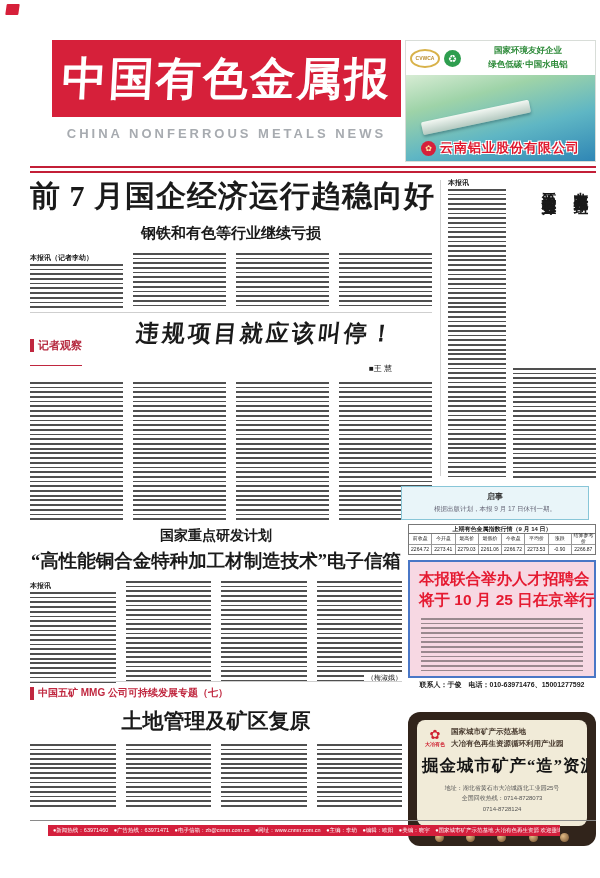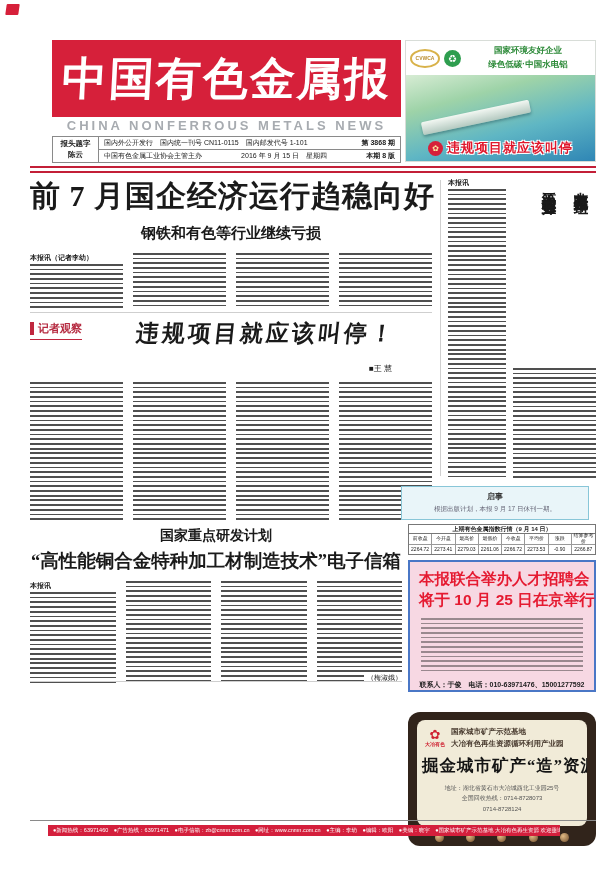--- a/index.html
+++ b/index.html
@@ -22,21 +22,21 @@
   .col .sim { flex:1; }
   .lead { font-size:7px; font-weight:bold; line-height:1.4; margin-bottom:1px; }
 
   
   .corner-stamp { position:absolute; left:6px; top:4px; width:13px; height:11px;
     background:#d6203a; transform:skewX(-8deg); border-radius:1px; }
   .mast-red { position:absolute; left:52px; top:40px; width:349px; height:77px;
     background:#d6203a; display:flex; align-items:center; justify-content:center; }
   .mast-title { color:#fff; font-size:45px; font-weight:900; letter-spacing:2px;
     transform:skewX(-3deg); white-space:nowrap; }
-  .mast-en { position:absolute; left:52px; top:118px; width:349px; height:16px;
+  .mast-en { position:absolute; left:52px; top:126px; width:349px; height:16px;
     color:#a7abb0; font-weight:bold; font-size:13px; letter-spacing:3px;
     text-align:center; white-space:nowrap; }
   .mast-info { position:absolute; left:52px; top:136px; width:349px; height:27px;
     border:1px solid #8a8a8a; display:flex; font-size:7px; }
   .mi-left { width:46px; border-right:1px solid #8a8a8a; display:flex;
     flex-direction:column; align-items:center; justify-content:center;
     font-weight:bold; line-height:1.35; font-size:7.5px; }
   .mi-right { flex:1; display:flex; flex-direction:column; }
   .mi-row { flex:1; display:flex; align-items:center; justify-content:space-between;
     padding:0 5px; white-space:nowrap; overflow:hidden; }
@@ -84,23 +84,23 @@
   .article-b { position:absolute; left:448px; top:178px; width:148px; height:300px; display:flex; gap:7px; }
   .b-textcol { width:58px; display:flex; flex-direction:column; }
   .b-right { flex:1; display:flex; flex-direction:column; }
   .b-headline { height:182px; writing-mode:vertical-rl; font-weight:900;
     font-size:14.5px; letter-spacing:1px; line-height:2.2; padding-top:2px; }
   .b-body2 { flex:1; margin-top:8px; }
 
   
   .observer { position:absolute; left:30px; top:318px; width:402px; }
   .obs-headrow { position:relative; height:42px; }
-  .obs-label { position:absolute; left:0; top:3px; display:flex; align-items:center;
+  .obs-label { position:absolute; left:0; top:20px; display:flex; align-items:center;
     gap:4px; font-size:11px; font-weight:bold; color:#b5293f;
-    border-bottom:1px solid #c0273f; padding-bottom:3px; }
+    border-bottom:1px solid #c0273f; padding-bottom:12px; }
   .red-bar { width:4px; height:13px; background:#c0273f; }
   .obs-headline { text-align:center; font-size:23px; font-weight:900;
     letter-spacing:3px; transform:skewX(-6deg); padding-left:70px; white-space:nowrap; }
   .obs-byline { text-align:right; padding-right:40px; font-size:8px; margin-top:3px; }
   .obs-body { margin-top:8px; height:138px; }
 
   
   .article-c { position:absolute; left:30px; top:527px; width:372px; }
   .c-kicker { text-align:center; font-size:14px; font-weight:bold; }
   .c-headline { text-align:center; font-size:18.5px; font-weight:900; margin-top:3px; white-space:nowrap; }
@@ -125,21 +125,21 @@
     border:1px solid #777; background:#fff; }
   .it-title { font-size:6px; font-weight:bold; text-align:center; height:9px;
     line-height:9px; border-bottom:1px solid #777; }
   .it-grid { display:grid; grid-template-columns:repeat(8,1fr); }
   .it-cell { border-right:1px solid #999; border-bottom:1px solid #999;
     font-size:5px; display:flex; align-items:center; justify-content:center;
     text-align:center; line-height:1.15; height:11px; padding:0 1px; }
   .it-cell:nth-child(8n) { border-right:none; }
   .it-val { height:9px; border-bottom:none; }
 
-  .recruit-box { position:absolute; left:408px; top:560px; width:188px; height:132px;
+  .recruit-box { position:absolute; left:408px; top:560px; width:188px; height:118px;
     background:#f7d8e3; border:2px solid #4a77c6; padding:7px 9px 6px; text-align:center; }
   .r-headline { color:#e51a31; font-size:15.5px; font-weight:900; line-height:1.35; white-space:nowrap; }
   .r-body { height:56px; margin:7px 2px 6px; opacity:.55; }
   .r-contact { font-size:7px; font-weight:bold; color:#222; white-space:nowrap; }
 
   .tv-ad { position:absolute; left:408px; top:712px; width:188px; height:134px;
     background:#31241b; border-radius:12px; padding:8px 9px 20px; }
   .tv-screen { position:relative; height:100%; background:#f1ebd8; border-radius:8px;
     padding:6px 5px; overflow:hidden; }
   .tv-top { display:flex; gap:3px; align-items:center; }
@@ -166,52 +166,35 @@
 
 <div id="page">
 
   <div class="corner-stamp"></div>
 
   <div class="mast-red">
     <span class="mast-title serif">中国有色金属报</span>
   </div>
   <div class="mast-en">CHINA NONFERROUS METALS NEWS</div>
 
-  <div class="mast-info">
-    <div class="mi-left">
-      <span>报头题字</span>
-      <span>陈云</span>
-    </div>
-    <div class="mi-right">
-      <div class="mi-row">
-        <span>国内外公开发行　国内统一刊号 CN11-0115　国内邮发代号 1-101</span>
-        <span class="mi-bold">第 3868 期</span>
-      </div>
-      <div class="mi-row">
-        <span>中国有色金属工业协会主管主办</span>
-        <span>2016 年 9 月 15 日　星期四</span>
-        <span class="mi-bold">本期 8 版</span>
-      </div>
-    </div>
-  </div>
 
   <div class="mast-ad">
     <div class="ad-top">
       <div class="logo-oval">CVWCA</div>
       <div class="logo-round">♻</div>
       <div class="ad-slogans">
         <div>国家环境友好企业</div>
         <div>绿色低碳·中国水电铝</div>
       </div>
     </div>
     <div class="ad-photo">
       <div class="dam"></div>
       <div class="ad-company-row">
         <div class="logo-redball">✿</div>
-        <span class="ad-company">违规项目就应该叫停</span>
+        <span class="ad-company">云南铝业股份有限公司</span>
       </div>
     </div>
   </div>
 
   <div class="rule-double"></div>
 
   <div class="article-a">
     <div class="a-headline serif">前 7 月国企经济运行趋稳向好</div>
     <div class="a-subhead">钢铁和有色等行业继续亏损</div>
     <div class="a-body cols">
@@ -290,20 +273,41 @@
         </div>
       <div class="col c-tail-col">
         <div class="sim"></div>
         <span class="c-tail">（梅淑娥）</span>
       </div>
     </div>
   </div>
 
   <div class="hl" style="left:30px; top:681px; width:372px;"></div>
 
+  <div class="article-d">
+    <div class="d-series">
+      <span class="red-bar"></span>
+      <span>中国五矿 MMG 公司可持续发展专题（七）</span>
+    </div>
+    <div class="d-headline serif">土地管理及矿区复原</div>
+    <div class="d-body cols">
+      <div class="col">
+          <div class="sim"></div>
+        </div>
+      <div class="col">
+          <div class="sim"></div>
+        </div>
+      <div class="col">
+          <div class="sim"></div>
+        </div>
+      <div class="col">
+          <div class="sim"></div>
+        </div>
+    </div>
+  </div>
 
   <div class="notice-box">
     <div class="notice-title">启事</div>
     <div class="notice-text">根据出版计划，本报 9 月 17 日休刊一期。</div>
   </div>
 
   <div class="index-table">
     <div class="it-title">上期有色金属指数行情（9 月 14 日）</div>
     <div class="it-grid">
       <div class="it-cell">前收盘</div>

